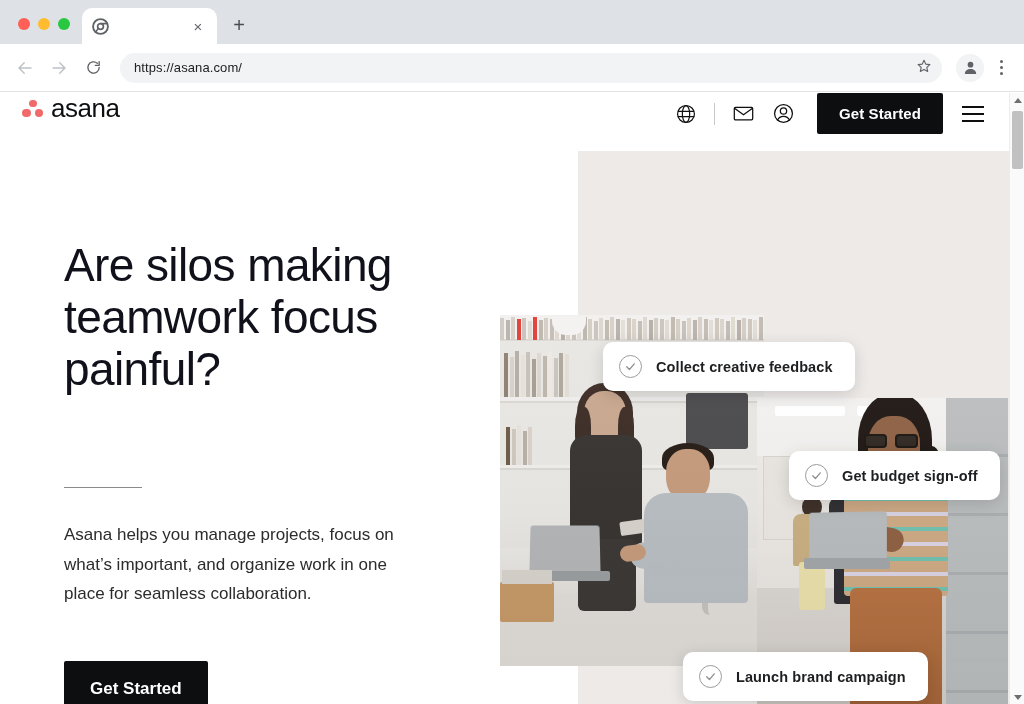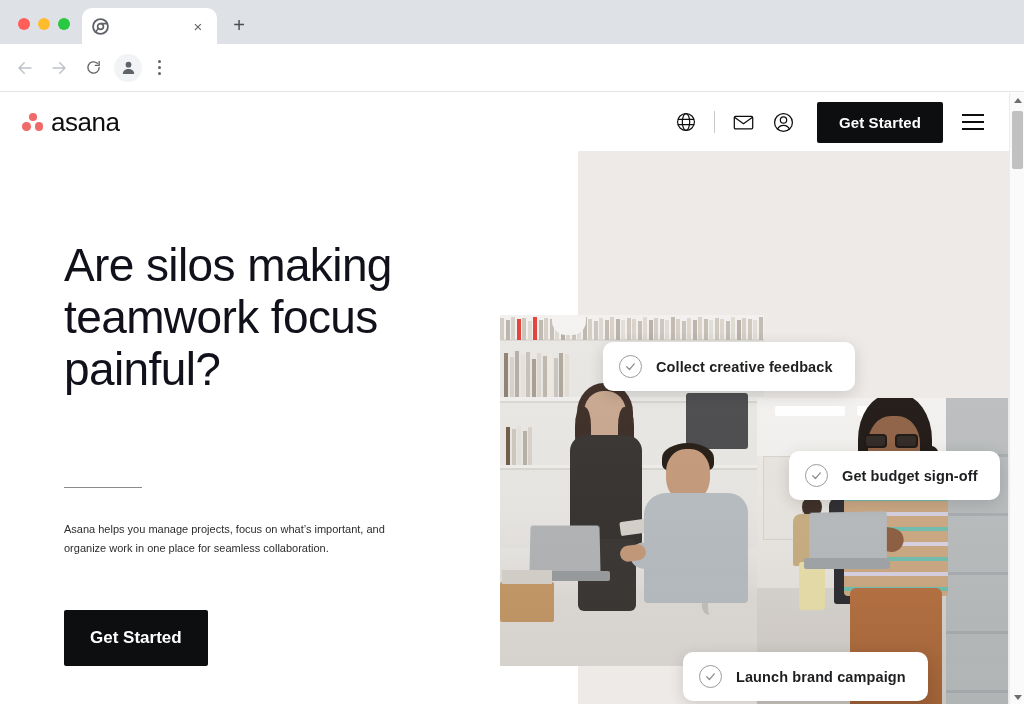--- a/index.html
+++ b/index.html
@@ -69,21 +69,21 @@
 
   
   .viewport {
     position: absolute; top: 93px; left: 0; width: 1024px; height: 611px;
     background: #fff; overflow: hidden;
   }
 
   
   .site-header {
     position: absolute; top: 0; left: 0; width: 1009px; height: 58px;
-    display: flex; align-items: center; z-index: 40;
+    display: flex; align-items: flex-start; z-index: 40;
     background: #fff;
   }
   .logo { display: flex; align-items: center; margin-left: 22px; gap: 7px; }
   .logo-mark { position: relative; width: 22px; height: 18px; }
   .logo-mark i { position: absolute; border-radius: 50%; background: #f06a6a; display: block; }
   .logo-mark i.top { width: 7.5px; height: 7.5px; left: 7.2px; top: 0; }
   .logo-mark i.bl  { width: 8.5px; height: 8.5px; left: 0px; top: 9px; }
   .logo-mark i.br  { width: 8.5px; height: 8.5px; left: 12.5px; top: 9px; }
   .logo-word { font-size: 26px; color: #0d0e10; letter-spacing: -0.5px; font-weight: 400; }
 
@@ -110,21 +110,21 @@
     background: #edeae8;
   }
 
   .hero-copy { position: absolute; left: 64px; top: 147px; width: 400px; }
   .headline {
     font-size: 46px; line-height: 1.13; font-weight: 300; color: #10111a;
     letter-spacing: -0.6px;
   }
   .rule { width: 78px; height: 1px; background: #8a8a8a; margin: 91px 0 32px 0; }
   .subtext {
-    font-size: 11px; line-height: 1.75; color: #2c2c2c; font-weight: 400;
+    font-size: 17px; line-height: 1.75; color: #2c2c2c; font-weight: 400;
     width: 350px;
   }
   .cta-row { display: flex; align-items: center; gap: 24px; margin-top: 52px; }
   .btn-started {
     background: #0d0e10; color: #fff; border: none;
     font-size: 17px; font-weight: 700; padding: 18px 26px;
     font-family: "Liberation Sans", sans-serif; cursor: pointer; border-radius: 2px;
   }
   .watch {
     display: flex; align-items: center; gap: 12px;
@@ -282,20 +282,28 @@
           <path d="M4 12h16M20 12l-7-7M20 12l-7 7" fill="none" stroke="currentColor" stroke-width="1.9" stroke-linecap="round" stroke-linejoin="round"></path>
         </svg>
     </div>
     <div class="navbtn">
       <svg width="17" height="17" viewBox="0 0 24 24">
         <path d="M20 12a8 8 0 1 1-2.6-5.9" fill="none" stroke="currentColor" stroke-width="1.9" stroke-linecap="round"></path>
         <path d="M20 3.6V9h-5.4" fill="none" stroke="currentColor" stroke-width="1.9" stroke-linecap="round" stroke-linejoin="round"></path>
       </svg>
     </div>
 
+    <div class="omnibox">
+      <span class="omnibox-url">https://asana.com/</span>
+      <span class="omni-star">
+        <svg width="16" height="16" viewBox="0 0 24 24">
+            <path d="M12 3.5l2.6 5.7 6.2.7-4.6 4.2 1.3 6.1L12 17.1l-5.5 3.1 1.3-6.1L3.2 9.9l6.2-.7z" fill="none" stroke="currentColor" stroke-width="1.7" stroke-linejoin="round"></path>
+          </svg>
+      </span>
+    </div>
 
     <div class="avatar-btn">
       <svg width="17" height="17" viewBox="0 0 24 24" fill="currentColor">
           <circle cx="12" cy="8" r="4"></circle>
           <path d="M4 21c0-4.4 3.6-7 8-7s8 2.6 8 7z"></path>
         </svg>
     </div>
     <div class="kebab">
         <i></i>
         <i></i>

